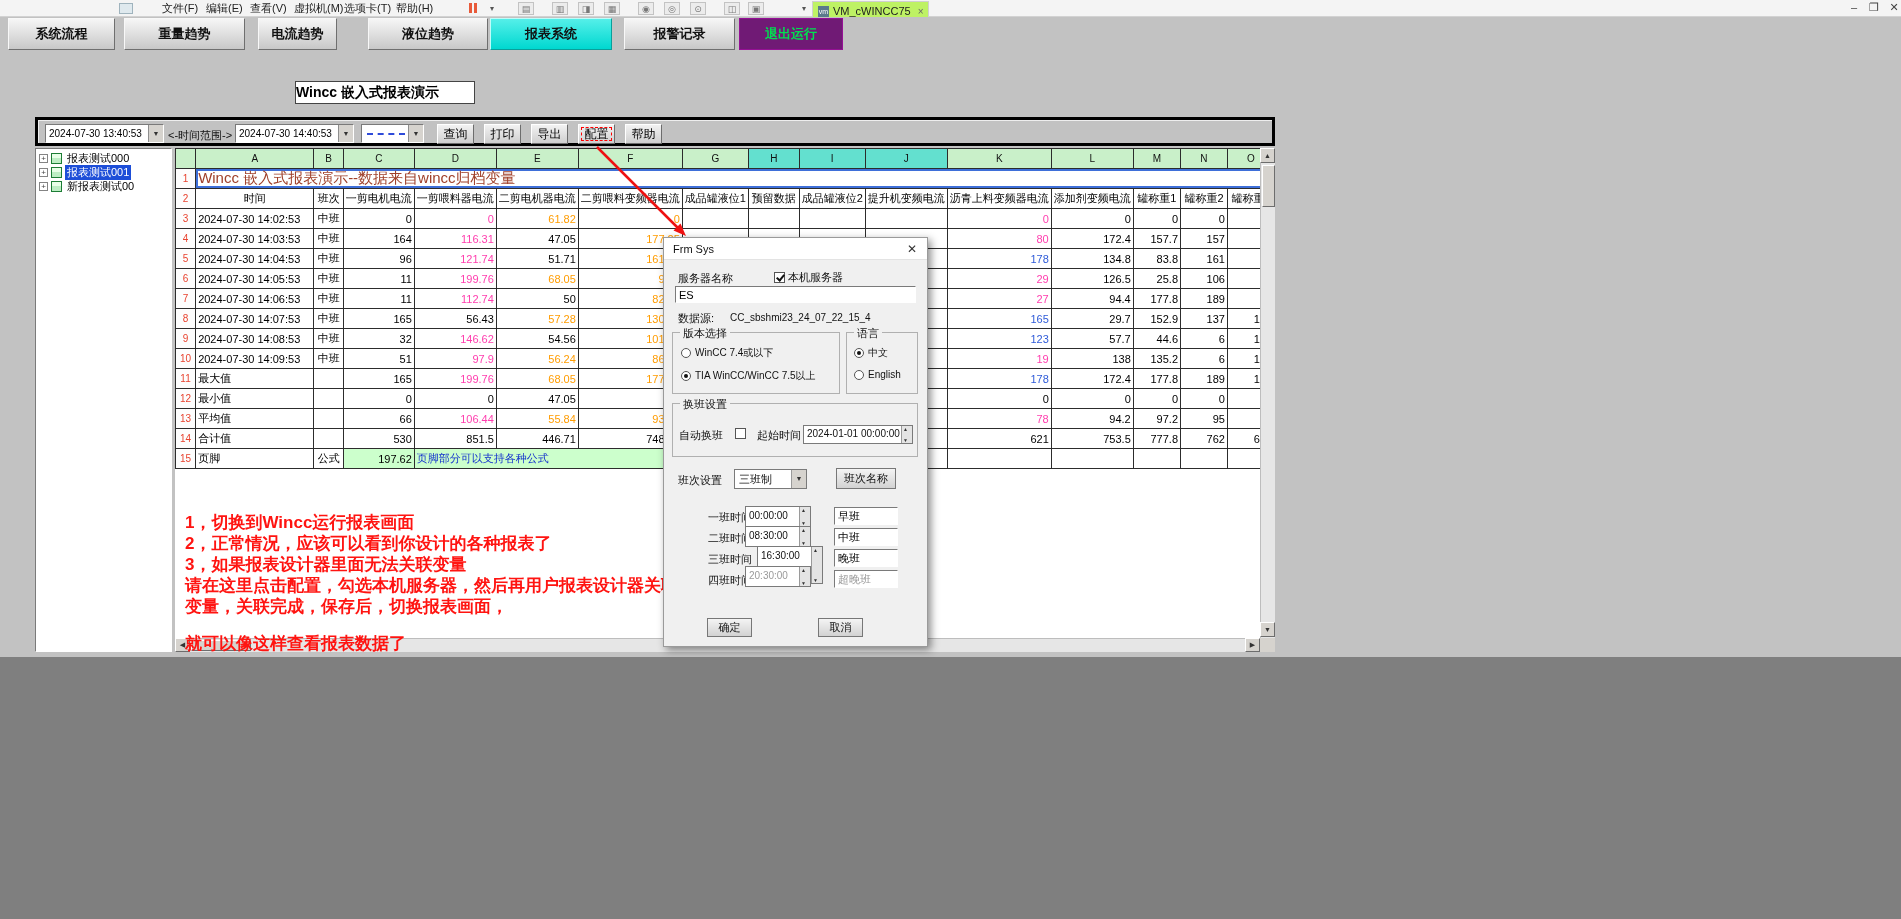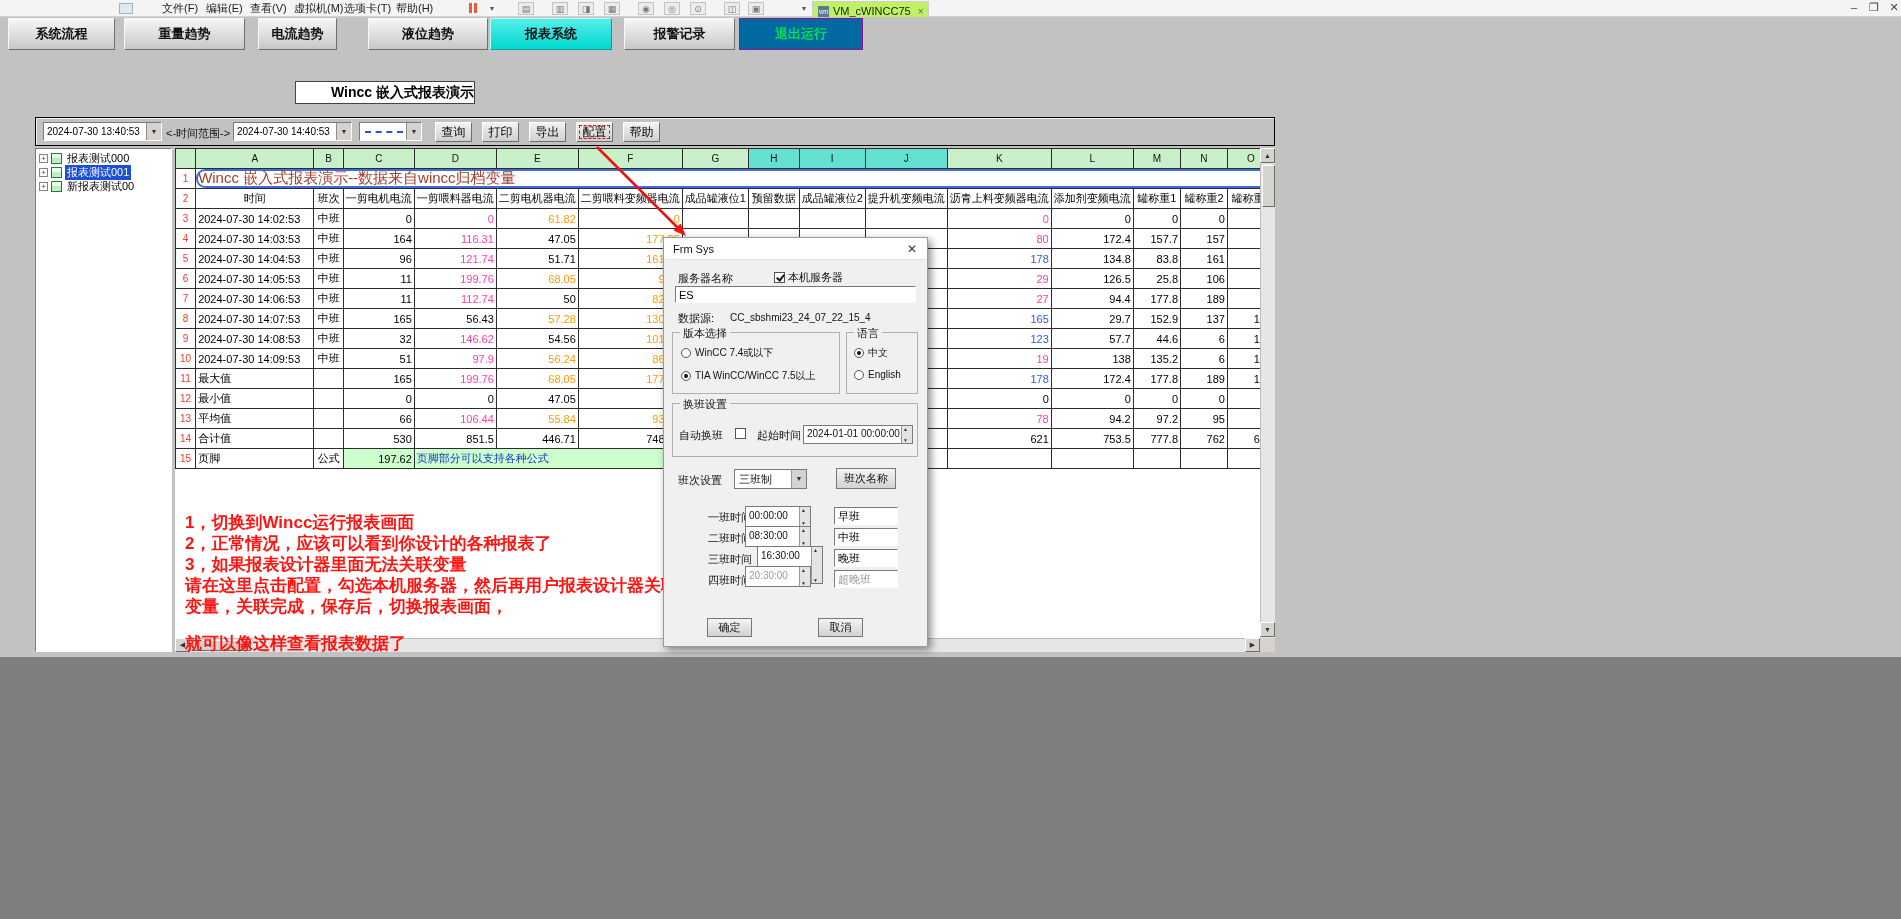--- a/index.html
+++ b/index.html
@@ -26,31 +26,31 @@
   .guest { position:absolute; left:0; top:17px; width:1901px; height:640px; background:#c2c2c2; }
 
   
   .navbtn { position:absolute; top:1px; height:32px; border:1px solid #6f6f6f;
             border-top-color:#f8f8f8; border-left-color:#f8f8f8;
             background:linear-gradient(#f6f6f6,#c8c8c8);
             font-size:13px; font-weight:bold; color:#111; text-align:center; line-height:30px; cursor:pointer; }
   .nb0{left:8px;width:107px;} .nb1{left:124px;width:121px;} .nb2{left:258px;width:79px;}
   .nb3{left:368px;width:120px;} .nb5{left:624px;width:111px;}
   .nb4{left:490px;width:122px; background:linear-gradient(#55efe9,#00d8d0); border-color:#0a9f9a; border-top-color:#bffcf9; border-left-color:#bffcf9;}
-  .nb6{left:739px;width:124px; background:#0369a1; border-color:#951095; color:#00e050;}
+  .nb6{left:739px;width:104px; background:#701a75; border-color:#951095; color:#00e050;}
 
   .msg-panel { position:absolute; left:877px; top:0px; width:575px; height:43px; background:#ffffff;
                border:1px solid #9a9a9a; font-size:11px; color:#222; text-align:center; padding-top:8px; }
 
   .app-title { position:absolute; left:295px; top:64px; width:180px; height:23px; background:#fff;
-               border:1px solid #444; font-size:14px; font-weight:bold; text-align:right; line-height:21px; }
+               border:1px solid #444; font-size:14px; font-weight:bold; text-align:left; line-height:21px; }
 
   
   .toolbar { position:absolute; left:35px; top:100px; width:1240px; height:29px; background:#c2c2c2;
-             border:1px solid #000000; box-shadow:inset 1px 1px 0 #eeeeee; }
+             border:3px solid #000000; box-shadow:inset 1px 1px 0 #eeeeee; }
   .dtp { position:absolute; top:4px; height:19px; width:119px; background:#fff;
          border:1px solid; border-color:#7a7a7a #fff #fff #7a7a7a; font-size:10px; line-height:17px; padding-left:3px; }
   .dtp .drop { position:absolute; right:0; top:0; width:15px; height:17px; background:#d6d3ce;
                border-left:1px solid #8e8e8e; text-align:center; font-size:7px; line-height:17px; color:#333; }
   .rangelab { position:absolute; left:130px; top:8px; font-size:11px; color:#111; }
   .linecombo { position:absolute; left:323px; top:4px; width:63px; height:19px; background:#fff;
                border:1px solid; border-color:#7a7a7a #fff #fff #7a7a7a; }
   .linecombo .ln { position:absolute; left:5px; top:8px; width:38px; border-top:2px dashed #2f4bd9; }
   .linecombo .drop { position:absolute; right:0; top:0; width:15px; height:17px; background:#d6d3ce;
                border-left:1px solid #8e8e8e; text-align:center; font-size:7px; line-height:17px; color:#333; }
@@ -73,21 +73,21 @@
   
   .sheet { position:absolute; left:175px; top:131px; width:1100px; height:504px; background:#fff; }
   table.grid { border-collapse:collapse; table-layout:fixed; font-size:11px; }
   table.grid td, table.grid th { border:1px solid #2c2c2c; height:20px; overflow:hidden; white-space:nowrap; padding:0 2px; font-weight:normal; }
   .rowhead { background:#fdfdfd; color:#e8432f; text-align:center; font-size:10px; }
   .letter  { background:#c9f0c9; text-align:center; font-size:10px; height:15px; color:#111; }
   .letter.cyan { background:#63e0cf; }
   .corner  { background:#c9f0c9; height:15px; }
   .titlecell { font-size:15px; font-weight:bold; color:#a0402a; box-shadow:inset 0 0 0 2px #3e6fd9; padding-left:4px; }
   .hdr { font-weight:bold; text-align:center; white-space:normal; line-height:13px; font-size:11px; vertical-align:middle; height:43px; padding:0 1px; }
-  .al { text-align:left;border-radius:9px; } .ac { text-align:center; } .ar { text-align:right; }
+  .al { text-align:left; } .ac { text-align:center; } .ar { text-align:right; }
   .c-pink { color:#ff3dae; } .c-orange { color:#ff9c00; } .c-blue { color:#2f5bd8; }
   .gbg { background:#ccffcc; }
   .footnote { color:#1433cc; font-weight:bold; }
 
   
   .vscroll { position:absolute; left:1085px; top:0; width:15px; height:504px; background:#e6e6e6; border-left:1px solid #bdbdbd; }
   .sbtn { position:absolute; width:15px; height:15px; background:#d6d3ce; border:1px solid; border-color:#fff #6d6d6d #6d6d6d #fff;
           font-size:7px; text-align:center; line-height:13px; color:#333; }
   .vthumb { position:absolute; left:1px; top:17px; width:13px; height:42px; background:#d6d3ce; border:1px solid; border-color:#fff #6d6d6d #6d6d6d #fff; }
   .hscroll { position:absolute; left:0; top:490px; width:1085px; height:14px; background:#e6e6e6; border-top:1px solid #bdbdbd; }

